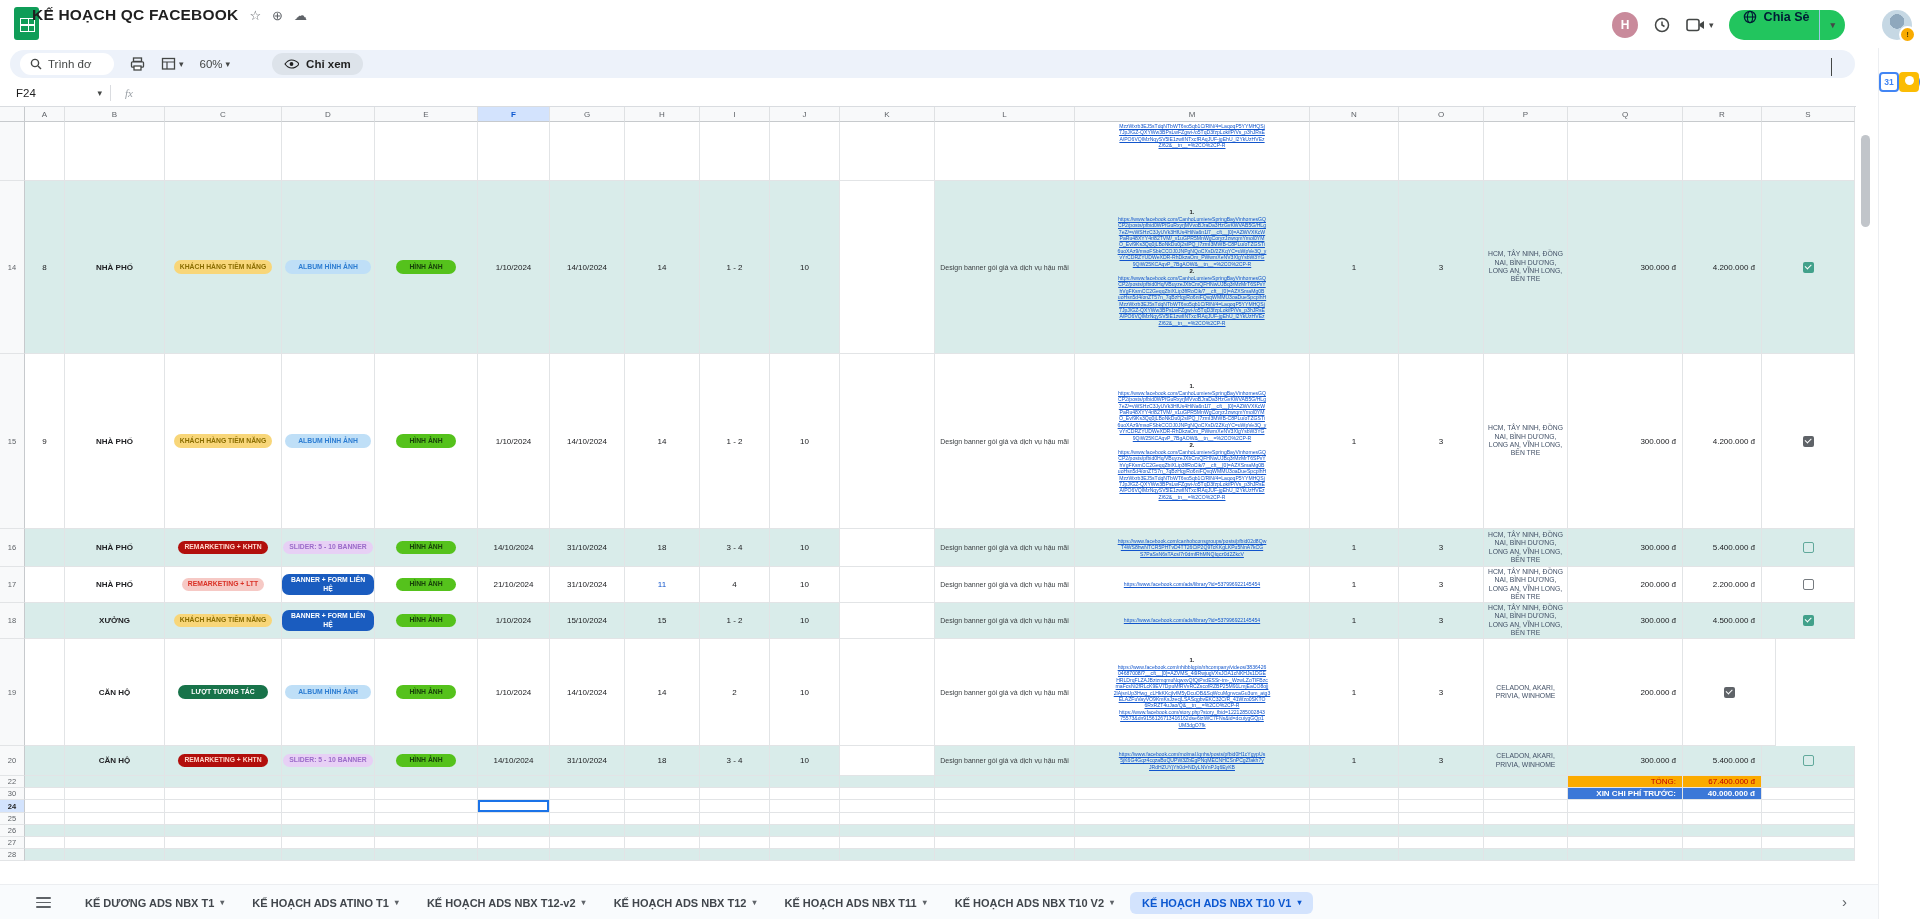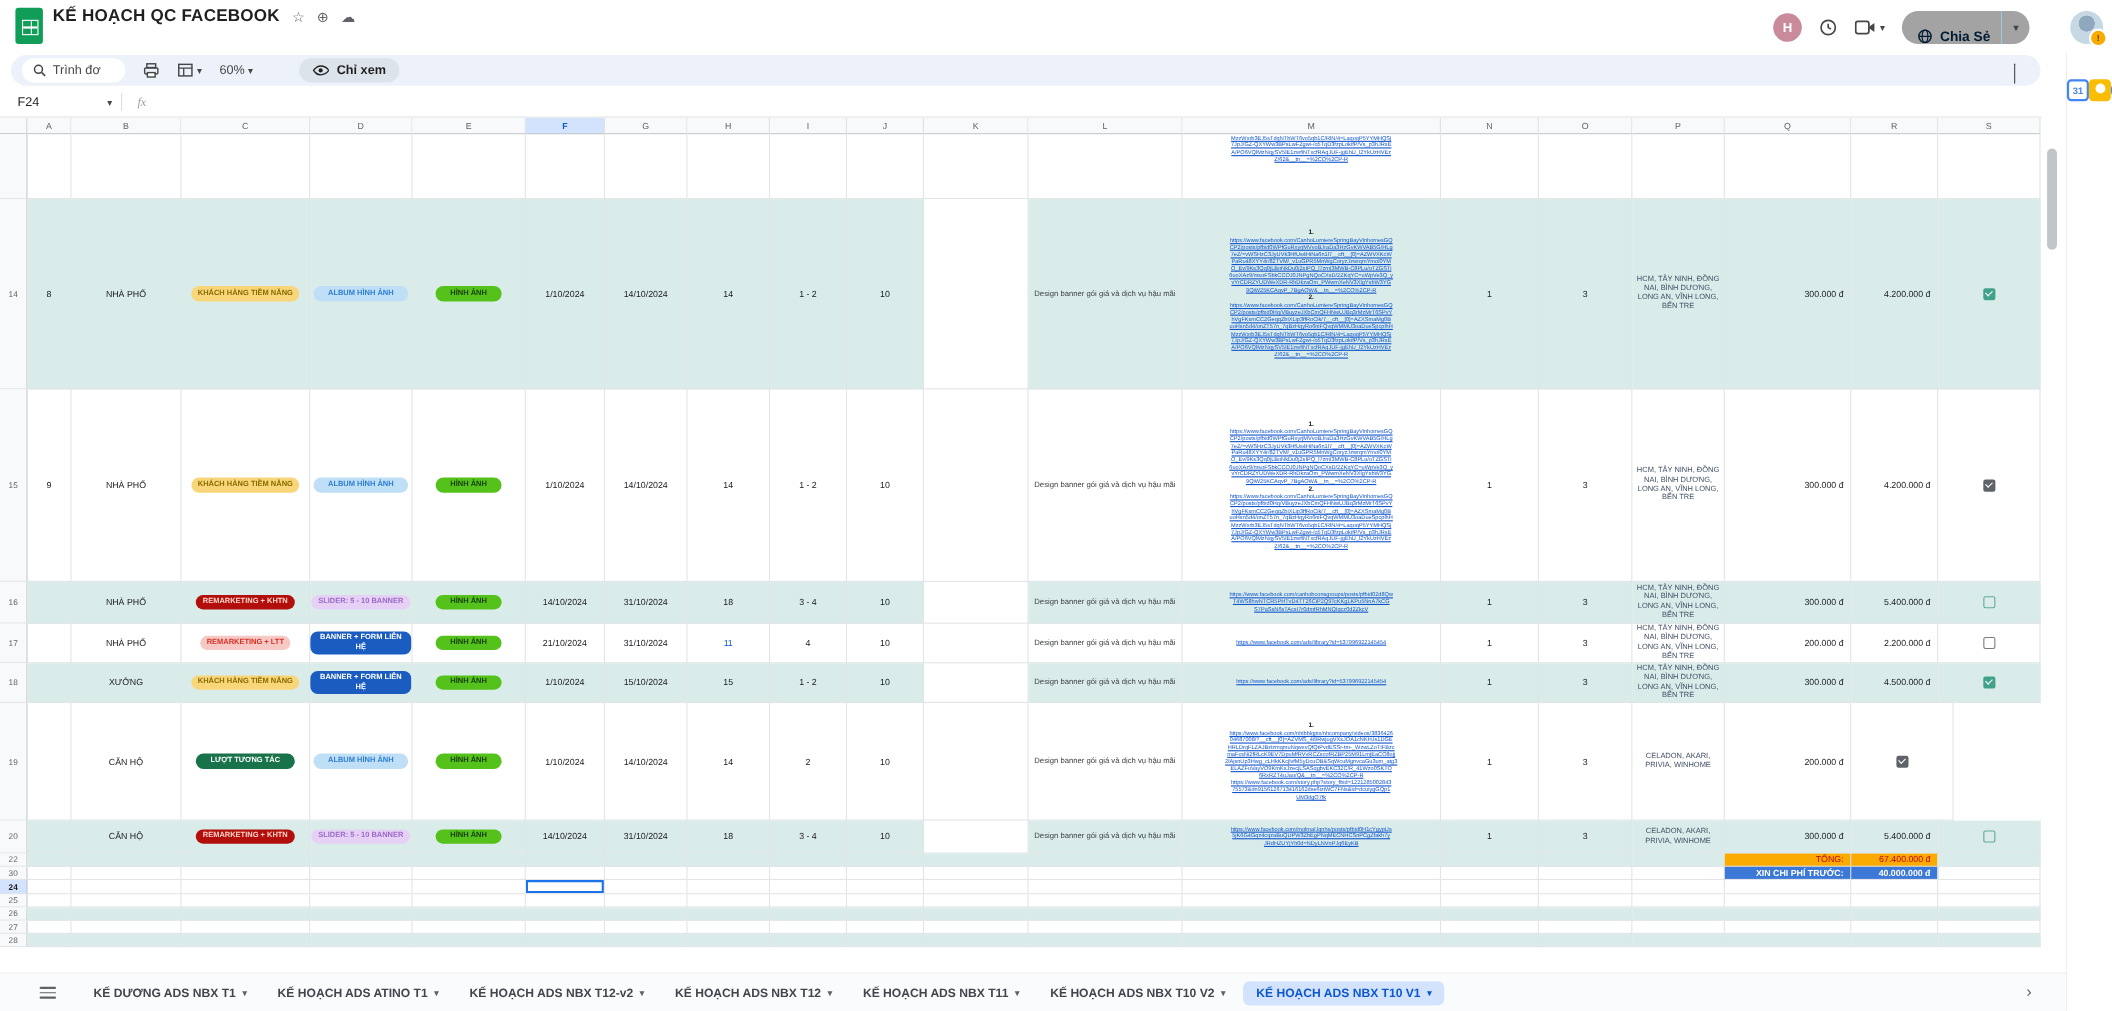--- a/index.html
+++ b/index.html
@@ -4,32 +4,32 @@
 <style>
   html,body{margin:0;padding:0}
   body{width:1920px;height:919px;position:relative;overflow:hidden;background:#fff;
        font-family:"Liberation Sans",sans-serif;color:#1f1f1f}
   
   .topbar{position:absolute;left:0;top:0;width:1920px;height:48px;background:#fff}
   .logo{position:absolute;left:14px;top:7px;width:25px;height:33px;background:#0f9d58;border-radius:3px}
   .logo-grid{position:absolute;left:6px;top:11px;width:13px;height:12px;border:1.4px solid #fff}
   .logo-grid::before{content:"";position:absolute;left:50%;top:0;bottom:0;width:1.4px;background:#fff}
   .logo-grid::after{content:"";position:absolute;top:45%;left:0;right:0;height:1.4px;background:#fff}
-  .title-area{position:absolute;left:48px;top:4px}
+  .title-area{position:absolute;left:32px;top:4px}
   .title-row{display:flex;align-items:center;gap:11px;height:22px}
   .doc-title{font-size:15.5px;font-weight:bold;color:#1f1f1f;letter-spacing:.2px}
   .t-ic{font-size:13px;color:#5f6368;line-height:1}
   .menubar{display:flex;align-items:center;height:22px;margin-left:-7px}
   .menu-item{font-size:13px;color:#1f1f1f;padding:1px 7px;border-radius:4px;cursor:pointer}
   .menu-item.disabled{color:#9aa0a6}
   .top-right{position:absolute;right:8px;top:8px;display:flex;align-items:center;gap:15px;height:34px}
   .mini-avatar{width:26px;height:26px;border-radius:50%;background:#c98a9b;color:#fff;font-size:12px;
                font-weight:bold;display:flex;align-items:center;justify-content:center}
   .icon-btn{display:flex;align-items:center;gap:3px;color:#444746}
-  .share-btn{display:flex;align-items:flex-end;height:30px;background:#a3a3a3;border-radius:15px;
+  .share-btn{display:flex;align-items:flex-start;height:30px;background:#22c55e;border-radius:15px;
              color:#001d35;font-size:12.5px;font-weight:bold}
   .share-main{display:flex;align-items:center;gap:7px;padding:0 10px 0 14px}
   .share-caret{padding:0 10px;border-left:1px solid #9fc7e2;height:30px;display:flex;align-items:center}
   .big-avatar{width:30px;height:30px;border-radius:50%;margin-left:22px;position:relative;
               background:radial-gradient(circle at 50% 38%, #8fa8bd 0 30%, #c6d8e4 31% 100%)}
   .warn-badge{position:absolute;right:-4px;bottom:-3px;width:13px;height:13px;border-radius:50%;
               background:#f9ab00;border:2px solid #fff;color:#5c4500;font-size:8px;font-weight:bold;
               display:flex;align-items:center;justify-content:center}
   
   .toolbar{position:absolute;left:10px;top:50px;width:1845px;height:28px;background:#edf2fa;
@@ -59,21 +59,21 @@
          box-sizing:border-box;font-size:8px;color:#5f6368;display:flex;align-items:center;justify-content:center}
   .chead.sel{background:#d3e3fd;color:#0b57d0;font-weight:bold}
   .grow{display:flex}
   .rhead{width:25px;flex-shrink:0;background:#f8f9fa;border-right:1px solid #c7cacd;border-bottom:1px solid #e2e4e6;
          box-sizing:border-box;font-size:7.5px;color:#5f6368;display:flex;align-items:center;justify-content:center}
   .rhead.sel{background:#d3e3fd;color:#1f1f1f;font-weight:bold}
   .cell{flex-shrink:0;border-right:1px solid #e2e4e6;border-bottom:1px solid #e2e4e6;box-sizing:border-box;
         display:flex;align-items:center;justify-content:center;font-size:8px;color:#202124;overflow:hidden}
   .cell.teal{background:#d9ecea}
   .selcell{box-shadow:inset 0 0 0 2px #1a73e8;background:#fff !important}
-  .c-B .ct{font-weight:normal}
+  .c-B .ct{font-weight:bold}
   .c-L .ct{font-size:7px;color:#3c4043;white-space:nowrap}
   .c-P .ct{font-size:6.8px;color:#425066;text-align:center;padding:0 3px;line-height:1.25}
   .c-Q,.c-R{justify-content:flex-end;padding-right:6px}
   .blue{color:#1155cc}
   .sum-orange{background:#fbab00 !important;color:#c00000;font-weight:normal}
   .sum-blue{background:#3c78d8 !important;color:#fff;font-weight:bold}
   .badge{display:inline-block;font-weight:bold;font-size:6.8px;line-height:1.2;padding:2.5px 6px;
          border-radius:7px;text-align:center;max-width:104px}
   .badge.pill{border-radius:10px;padding:2.5px 13px;white-space:nowrap}
   .m-cell{flex-direction:column;justify-content:center;padding:1px 4px;box-sizing:border-box}

